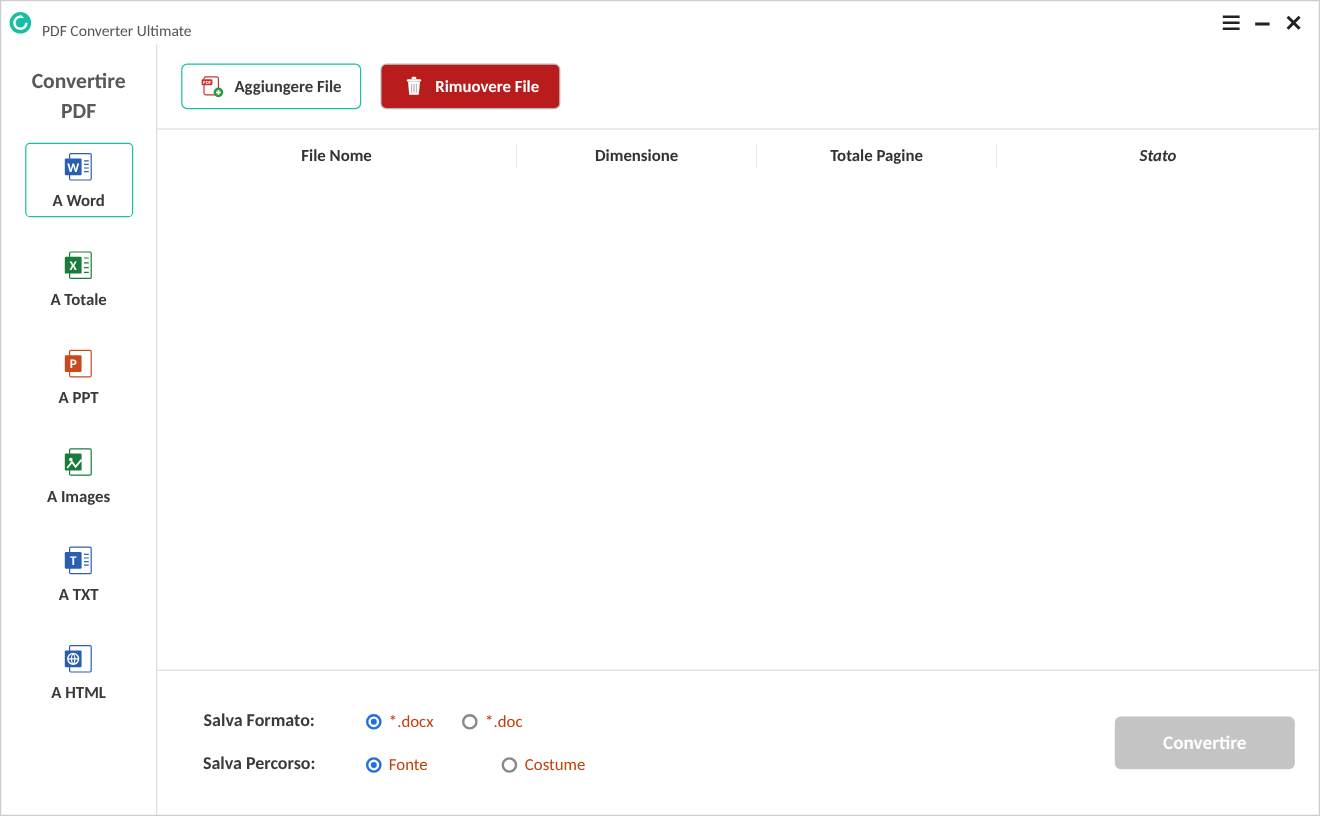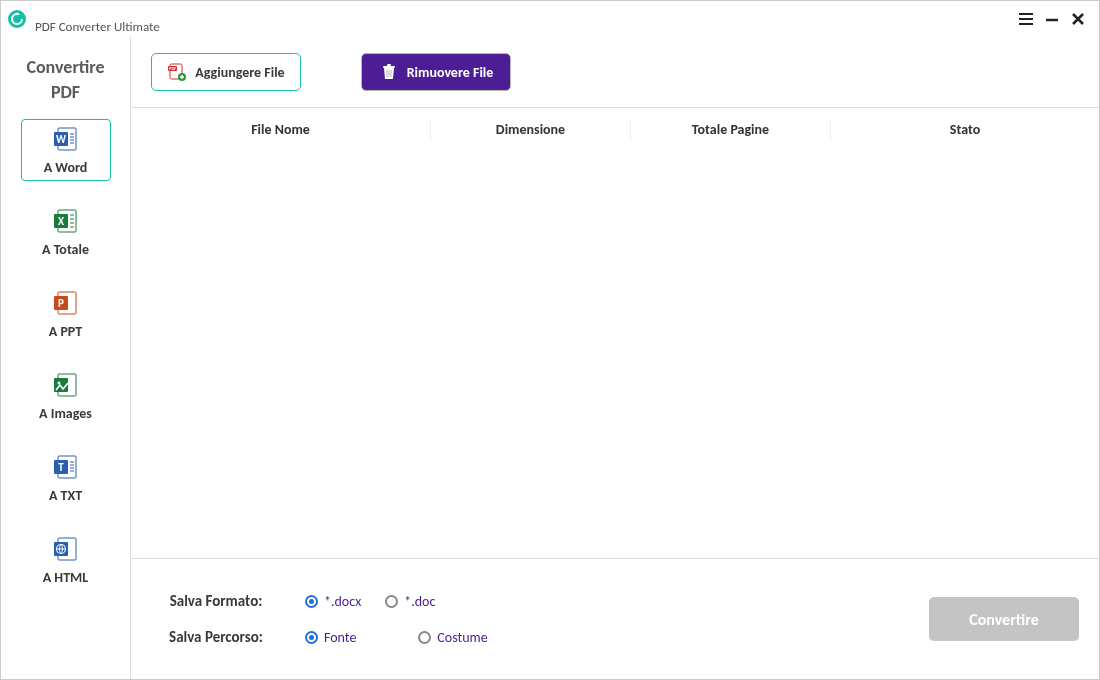--- a/index.html
+++ b/index.html
@@ -18,39 +18,39 @@
   .sidebar { width: 130px; border-right: 1px solid #ddd; padding-top: 18px; display: flex; flex-direction: column; align-items: center; }
   .sidebar-title { color: #595959; font-size: 18px; font-weight: 600; text-align: center; line-height: 1.4; padding: 0 0 14px 0; }
   .sidebar-items { display: flex; flex-direction: column; gap: 20px; align-items: center; }
   .sidebar-item { width: 90px; height: 62px; display: flex; flex-direction: column; align-items: center; justify-content: center; gap: 6px; border: 1px solid transparent; border-radius: 4px; cursor: pointer; }
   .sidebar-item.selected { border-color: #17bfa3; }
   .sidebar-item .sb-icon { width: 28px; height: 28px; }
   .sidebar-item .sb-label { font-size: 14px; color: #3a3a3a; font-weight: 600; }
 
   .main { flex: 1; display: flex; flex-direction: column; }
 
-  .toolbar { height: 70px; display: flex; align-items: center; gap: 60px; padding: 0 20px; }
+  .toolbar { height: 70px; display: flex; align-items: center; gap: 16px; padding: 0 20px; }
   .tbtn { border: 1px solid #17bfa3; background: #fff; border-radius: 5px; height: 38px; min-width: 150px; padding: 0 14px; display: flex; align-items: center; justify-content: center; gap: 8px; font-size: 14px; font-weight: 600; color: #3a3a3a; cursor: pointer; }
-  .tbtn.disabled { background: #4c1d95; border-color: #b8b8b8; color: #fff; cursor: default; }
+  .tbtn.disabled { background: #b91c1c; border-color: #b8b8b8; color: #fff; cursor: default; }
   .tbtn .tb-icon { width: 20px; height: 20px; display: flex; align-items: center; justify-content: center; }
 
   .table-area { flex: 1; border-top: 1px solid #ddd; border-bottom: 1px solid #ddd; overflow: hidden; }
   .table-head { display: flex; height: 44px; align-items: center; }
   .table-head .col { text-align: center; font-size: 14px; font-weight: 700; color: #333; border-right: 1px solid #eee; height: 20px; line-height: 20px; }
   .table-head .col:last-child { border-right: none; }
   .col-name   { flex: 0 0 300px; }
   .col-size   { flex: 0 0 200px; }
   .col-pages  { flex: 0 0 200px; }
-  .col-status { flex: 1; }
+  .col-status { flex: 1; font-style: italic; }
 
   .bottom { height: 120px; display: flex; align-items: center; padding: 0 20px 0 20px; }
   .options { display: flex; flex-direction: column; gap: 18px; }
   .opt-row { display: flex; align-items: center; gap: 24px; }
   .opt-label { width: 130px; font-size: 15px; font-weight: 700; color: #3a3a3a; text-align: center; }
-  .radio { display: flex; align-items: center; gap: 6px; cursor: pointer; font-size: 14px; color: #4c1d95; }
+  .radio { display: flex; align-items: center; gap: 6px; cursor: pointer; font-size: 14px; color: #c2410c; }
   .radio .r-dot { width: 13px; height: 13px; border-radius: 50%; border: 2px solid #888; position: relative; }
   .radio.checked .r-dot { border-color: #1e6fe0; }
   .radio.checked .r-dot::after { content: ""; position: absolute; inset: 2px; border-radius: 50%; background: #1e6fe0; }
 
   .convert-btn { margin-left: auto; height: 44px; width: 150px; border-radius: 5px; background: #c4c4c4; color: #fff; font-size: 16px; font-weight: 600; display: flex; align-items: center; justify-content: center; cursor: pointer; }
 </style>
 </head>
 <body>
 
 <div class="window">

